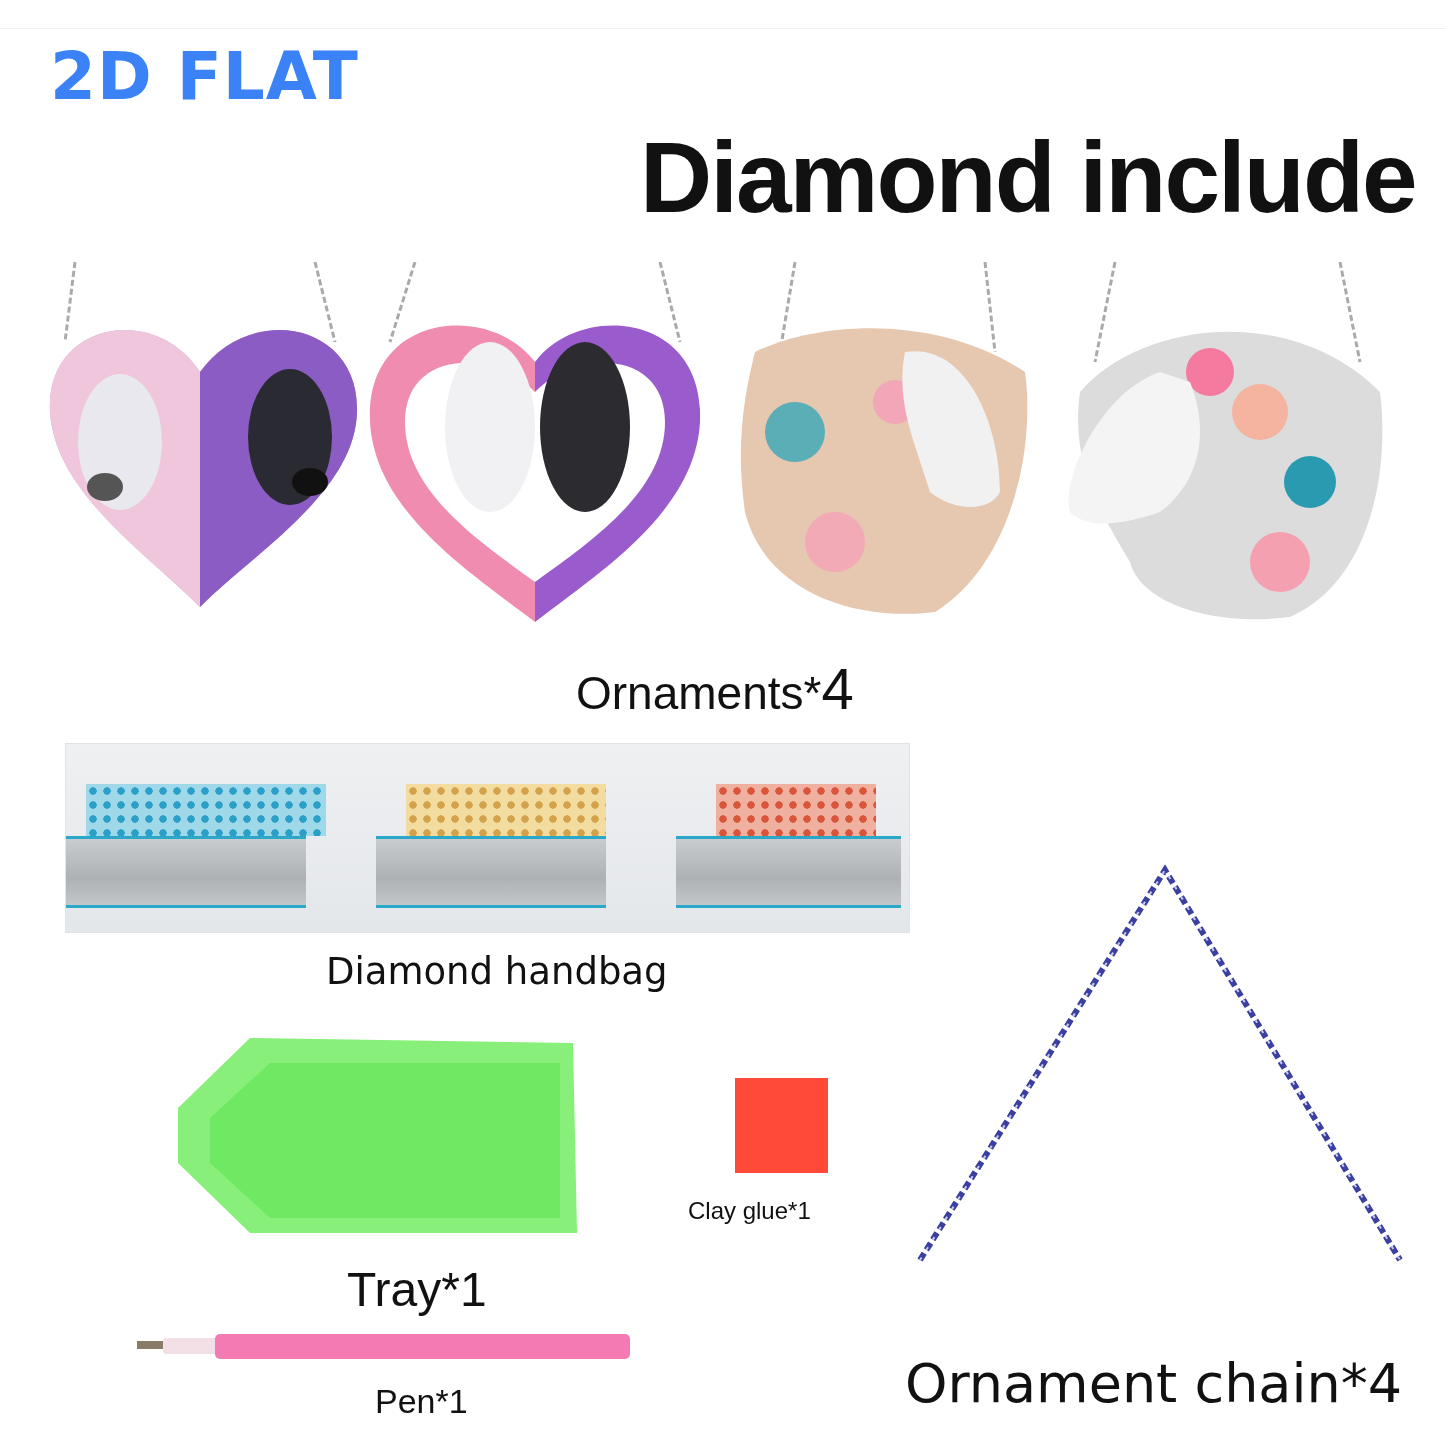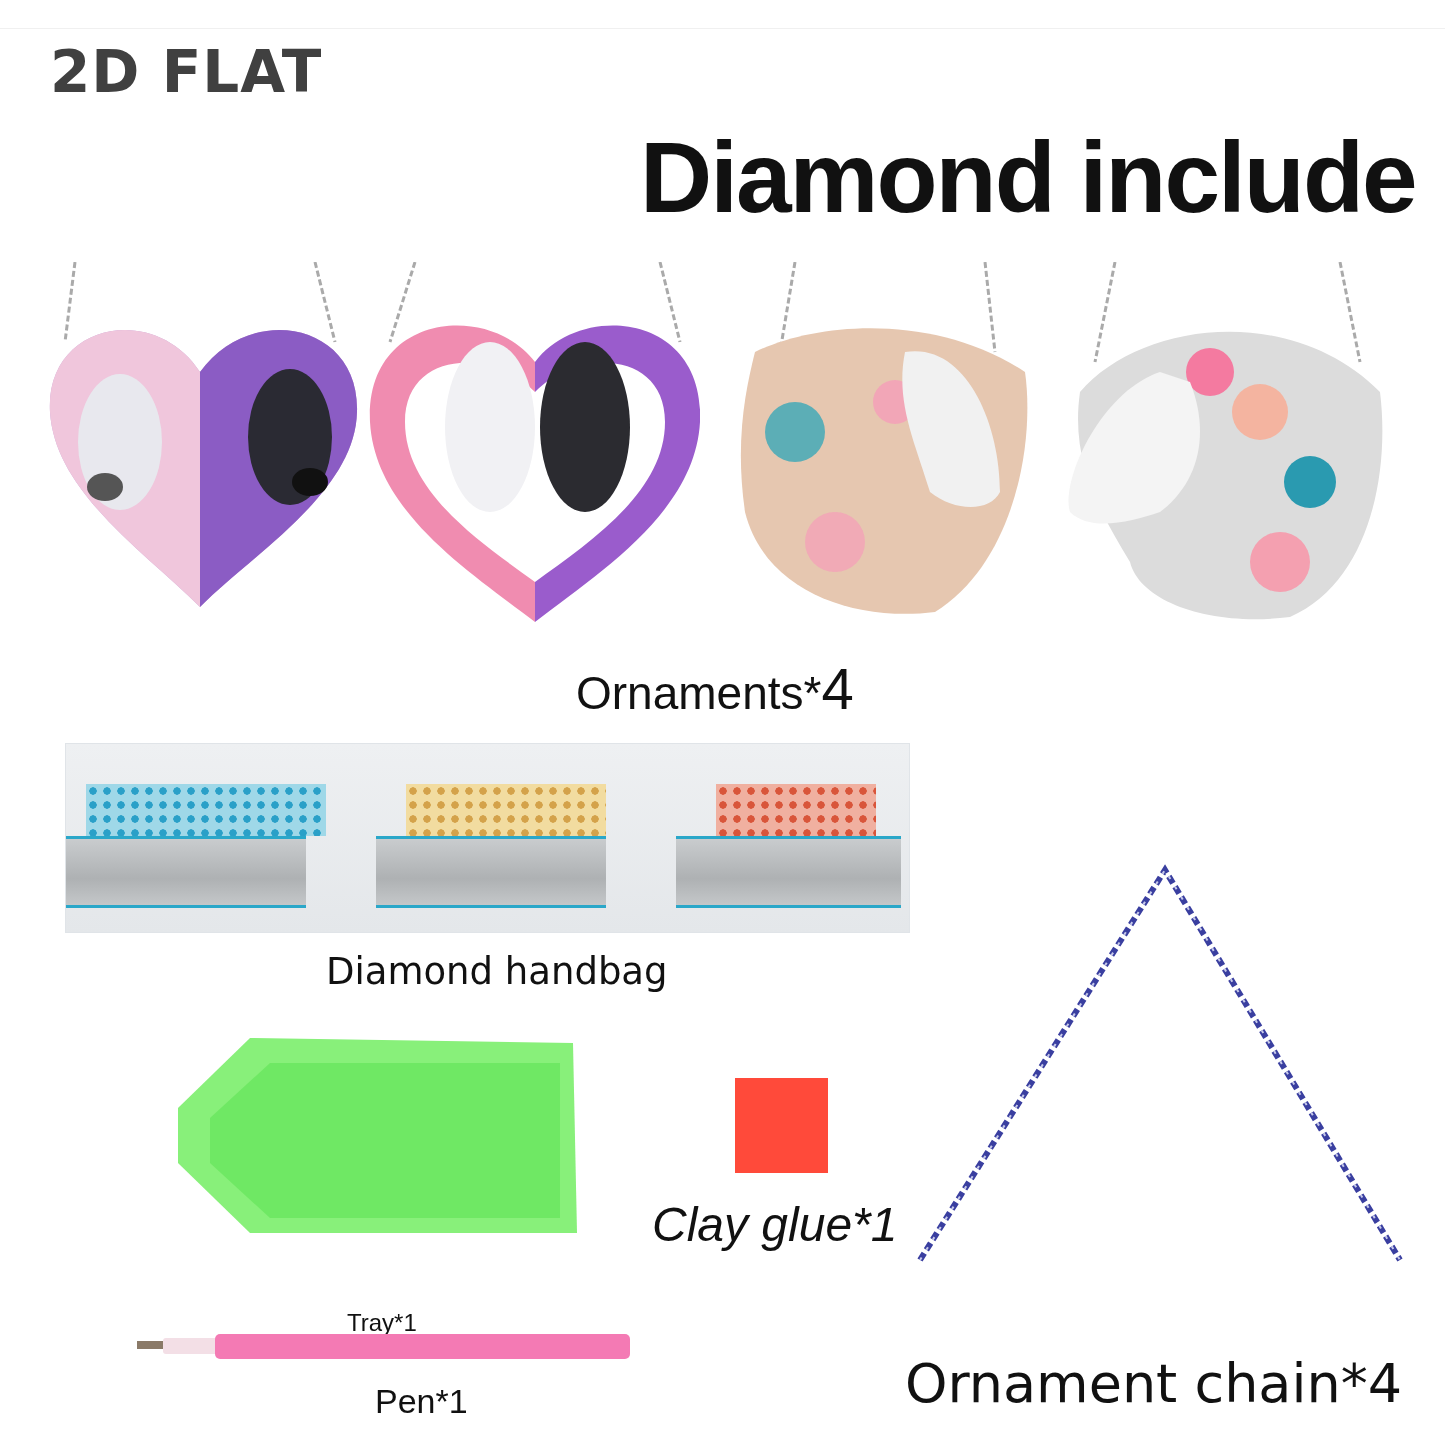--- a/index.html
+++ b/index.html
@@ -1,27 +1,27 @@
 <!DOCTYPE html>
 <html><head>
 <meta charset="utf-8">
 <style>
   * { margin:0; padding:0; box-sizing:border-box; }
   body { width:1445px; height:1445px; background:#ffffff; position:relative; overflow:hidden; font-family:"Liberation Sans", sans-serif; }
   .abs { position:absolute; }
   .topline { left:0; top:28px; width:1445px; height:1px; background:#f0f0f0; }
-  .badge { left:50px; top:38px; color:#404040; font-weight:bold; font-size:58px; letter-spacing:1px; font-family:"DejaVu Sans", sans-serif;text-align:right; }
+  .badge { left:50px; top:38px; color:#3b82f6; font-weight:bold; font-size:66px; letter-spacing:1px; font-family:"DejaVu Sans", sans-serif;text-align:right; }
   .heading { left:640px; top:120px; color:#111; font-weight:bold; font-size:100px; letter-spacing:-2px; font-family:"Liberation Sans", sans-serif; }
   .label { color:#111; white-space:nowrap; }
   .lbl-orn { left:576px; top:655px; font-size:46px; font-family:"Liberation Sans", sans-serif; }
   .lbl-orn .qty { font-size:58px; }
   .lbl-bag { left:278px; top:950px; font-size:37px; font-family:"DejaVu Sans", sans-serif;margin-left:48px; }
-  .lbl-tray { left:347px; top:1262px; font-size:24px;margin-top:47px; }
+  .lbl-tray { left:347px; top:1262px; font-size:48px; }
   .lbl-pen { left:375px; top:1382px; font-size:34px; }
-  .lbl-clay { left:652px; top:1197px; font-size:48px;font-style:italic; }
+  .lbl-clay { left:688px; top:1197px; font-size:24px; }
   .lbl-chain { left:905px; top:1352px; font-size:54px; font-family:"DejaVu Sans", sans-serif; }
   .ornament { top:262px; width:340px; height:370px; }
   .bag { left:65px; top:743px; width:845px; height:190px; background:linear-gradient(#eef0f2,#e4e7ea); border:1px solid #e0e4e8; }
   .pocket { position:absolute; top:40px; height:140px; }
   .gems { position:absolute; top:0; height:52px; }
   .strip { position:absolute; top:52px; height:72px; background:linear-gradient(#c9ccce,#aeb1b3 60%,#c4c7c9); border-top:3px solid #2aa7c9; border-bottom:3px solid #2aa7c9; }
   .tray { left:175px; top:1033px; }
   .clay { left:735px; top:1078px; width:93px; height:95px; background:#ff4a3a; }
   .pen { left:135px; top:1332px; }
   .chain { left:910px; top:860px; }

